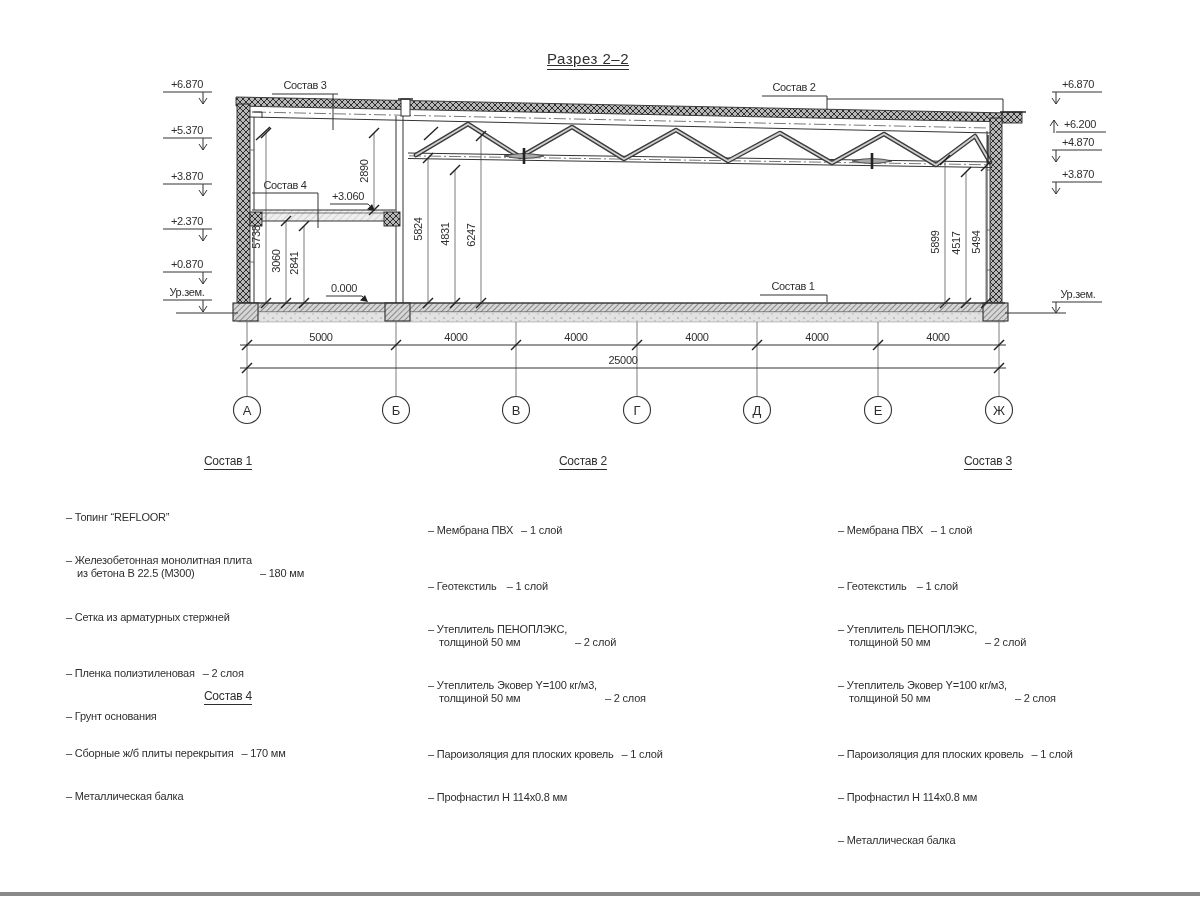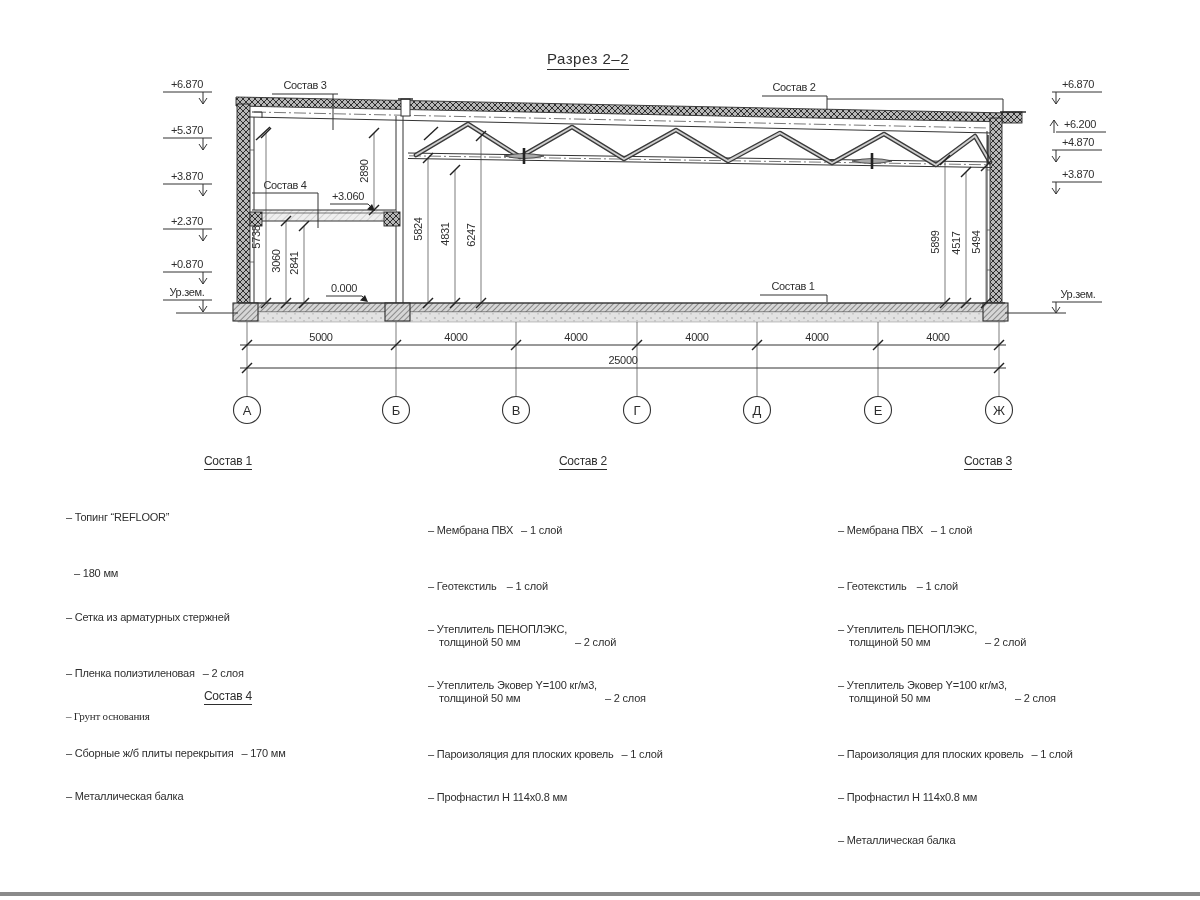--- a/index.html
+++ b/index.html
@@ -1,39 +1,39 @@
 <!DOCTYPE html>
 <html><head>
 <meta charset="utf-8">
 <style>
   html,body{margin:0;padding:0;background:#ffffff;width:1200px;height:900px;overflow:hidden;
             font-family:"Liberation Sans",sans-serif;color:#2e2e2e;}
   #stage{position:relative;width:1200px;height:900px;background:#fff;}
   
-  .dwg-title{position:absolute;left:547px;top:50px;font-size:15px;letter-spacing:0.5px;}
+  .dwg-title{position:absolute;left:547px;top:50px;font-size:15px;letter-spacing:0.5px;text-decoration:underline;}
   .dwg-title span{border-bottom:1.2px solid #2e2e2e;padding-bottom:2px;}
   
   #section-svg{position:absolute;left:0;top:0;}
   #section-svg text{font-family:"Liberation Sans",sans-serif;fill:#2e2e2e;font-size:11px;letter-spacing:-0.3px;}
   #section-svg .ax-lbl{font-size:13px;letter-spacing:0;}
   #section-svg .ln{stroke:#333;stroke-width:1;fill:none;}
   #section-svg .thin{stroke:#444;stroke-width:0.7;fill:none;}
   #section-svg .dd{stroke:#555;stroke-width:0.8;fill:none;stroke-dasharray:12 3 2 3;}
   #section-svg .tk{stroke:#222;stroke-width:1.4;fill:none;}
   
   .complist{position:absolute;font-size:11px;line-height:13px;letter-spacing:-0.2px;}
   .complist h3{font-size:12px;font-weight:normal;margin:0 0 26px 0;text-align:center;}
   .complist h3 span{border-bottom:1px solid #2e2e2e;padding-bottom:1px;}
   .complist.c4 h3{margin-bottom:14px;}
   .complist.shift h3{transform:translateX(24px);}
   .ci{display:flex;justify-content:flex-start;align-items:flex-end;margin-bottom:13px;}
   .nm{white-space:pre-line;padding-left:11px;text-indent:-11px;}
   .qt{white-space:nowrap;margin-left:8px;margin-top:30px;}
   .mt{margin-top:14px;}
-  .mt2{font-family:Liberation Serif, serif;}
+  .mt2{}
   .bottom-strip{position:absolute;left:0;top:892px;width:1200px;height:4px;background:#8a8a8a;}
 </style>
 </head>
 <body>
 
 <div id="stage">
 
   <div class="dwg-title">
     <span>Разрез 2–2</span>
   </div>
@@ -334,20 +334,22 @@
     </g>
   </svg>
 
   <div class="complist shift" style="left:66px;top:455px;width:276px;">
     <h3><span>Состав 1</span></h3>
     <div class="ci">
       <span class="nm">– Топинг “REFLOOR”</span>
       <span class="qt"></span>
       </div>
     <div class="ci">
+      <span class="nm">– Железобетонная  монолитная плита
+из бетона В 22.5 (М300)</span>
       <span class="qt">– 180 мм</span>
       </div>
     <div class="ci mt">
       <span class="nm">– Сетка из арматурных стержней</span>
       <span class="qt"></span>
       </div>
     <div class="ci">
       <span class="nm">– Пленка полиэтиленовая</span>
       <span class="qt">– 2 слоя</span>
       </div>

